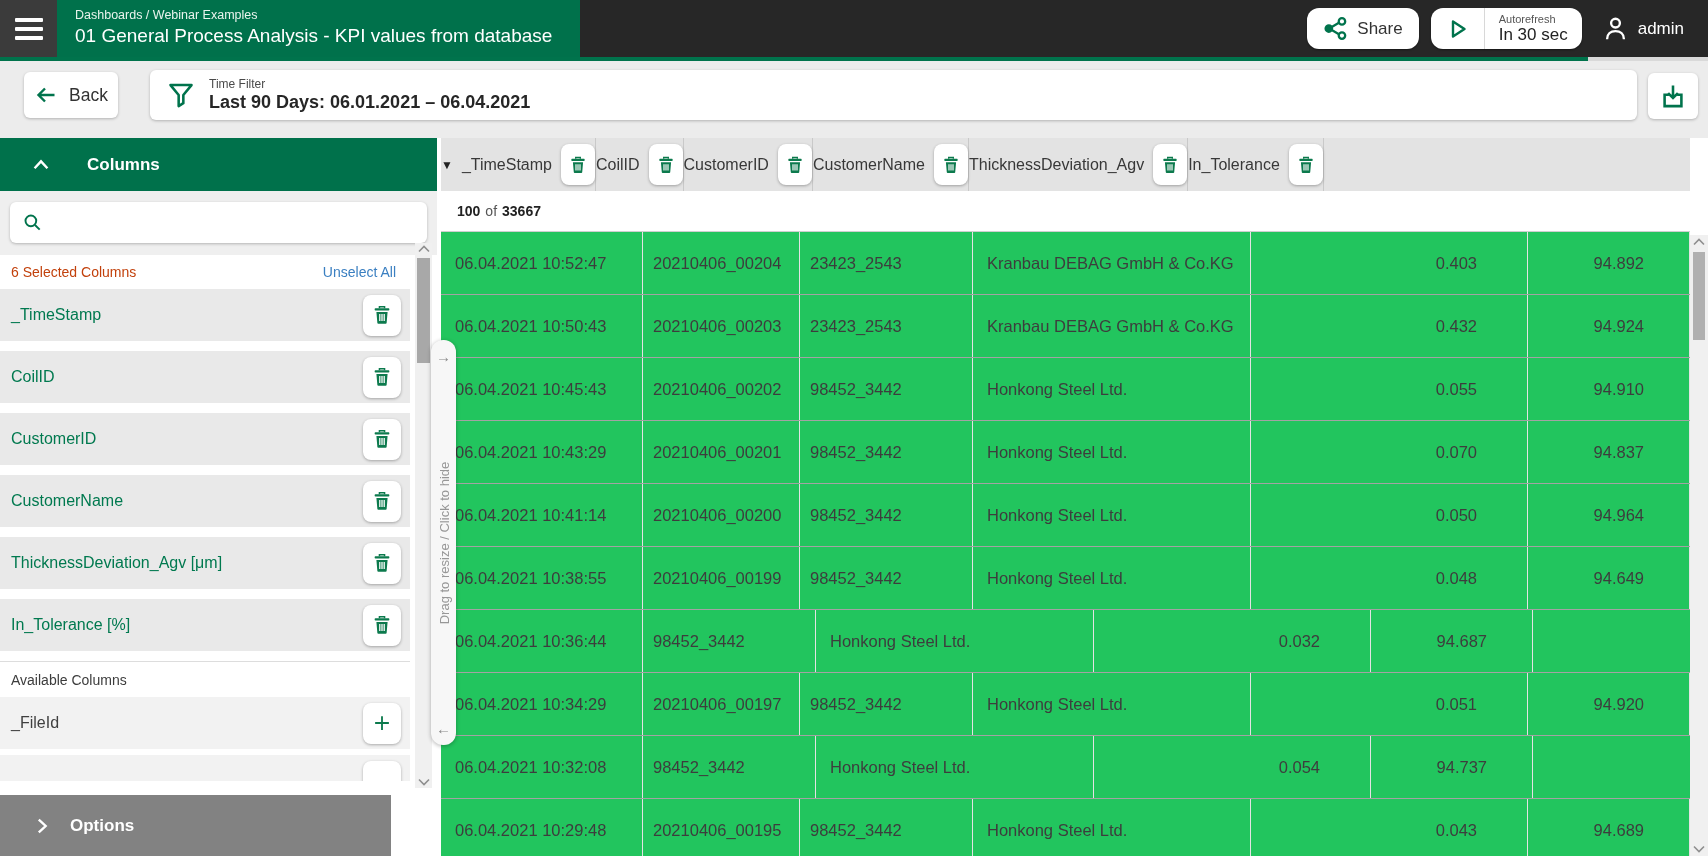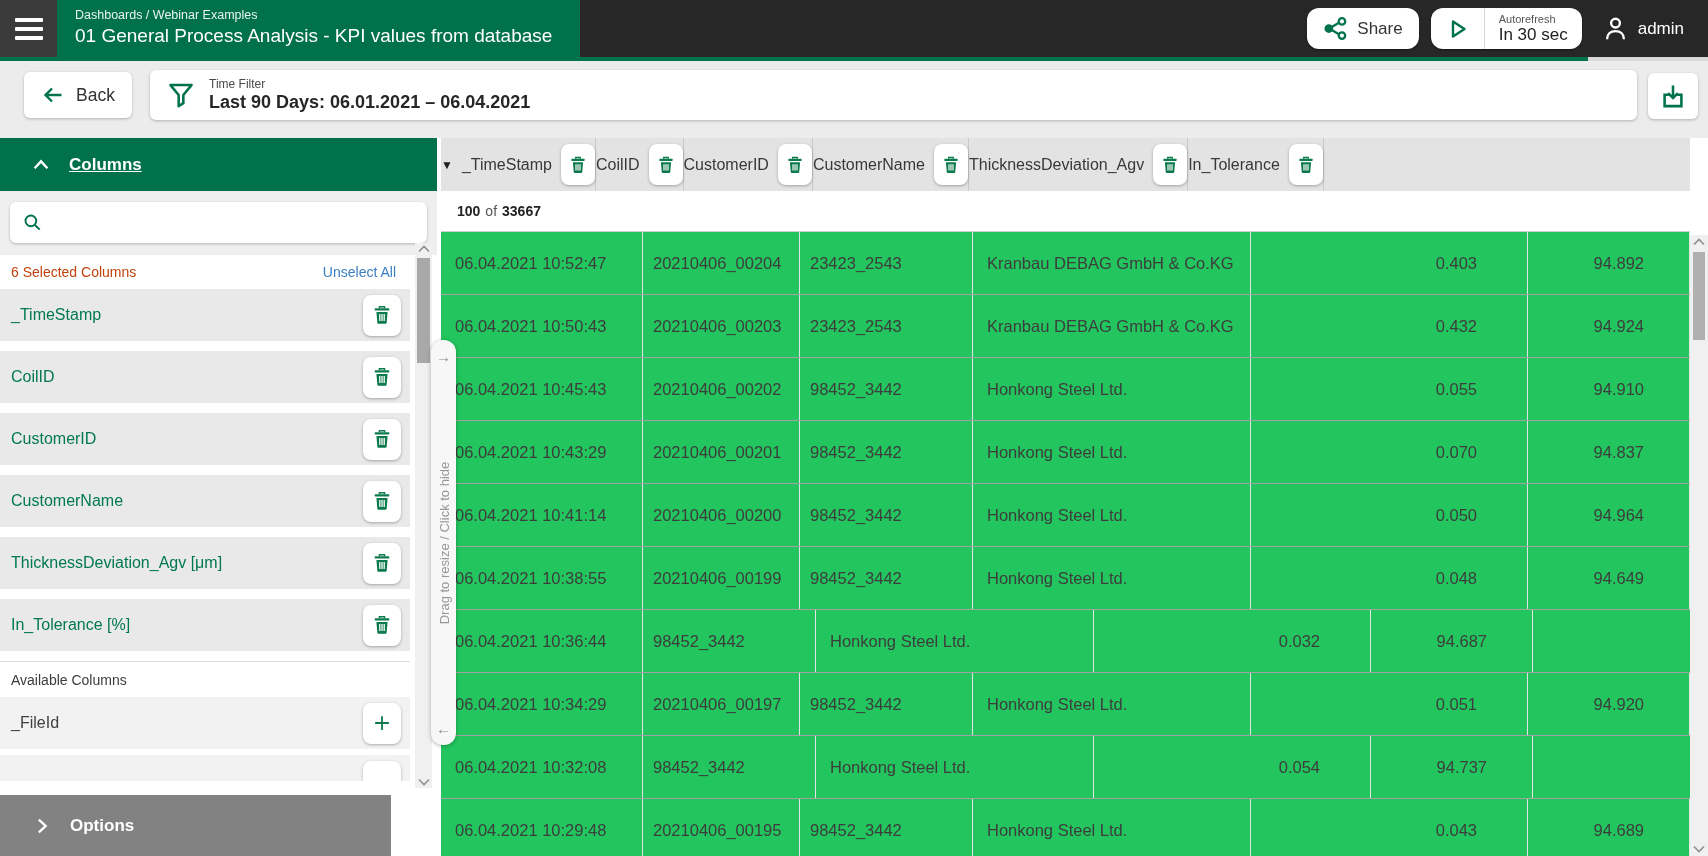--- a/index.html
+++ b/index.html
@@ -31,39 +31,39 @@
   .auto-value { font-size:17px; color:#222; }
   .user { display:flex; align-items:center; gap:9px; margin:0 24px 0 20px; align-self:center; }
   .user span { color:#fff; font-size:17px; }
 
   
   .progress { position:absolute; left:0; top:57px; width:1708px; height:4px; background:#d9d9d9; }
   .progress-fill { height:4px; width:1588px; background:#00734C; }
 
   
   .toolbar { position:absolute; left:0; top:61px; width:1708px; height:77px; background:#ececec; }
-  .back-btn { position:absolute; left:24px; top:11px; width:108px; height:46px;
+  .back-btn { position:absolute; left:24px; top:11px; width:94px; height:46px;
     background:#fff; border-radius:6px; display:flex; align-items:center; justify-content:center;
     gap:11px; cursor:pointer; }
   .back-btn span { font-size:17.5px; color:#333; }
   .tf-card { position:absolute; left:150px; top:9px; width:1487px; height:50px;
     background:#fff; border-radius:6px; display:flex; align-items:center; cursor:pointer; }
   .tf-card .funnel { margin:0 14px 0 17px; }
   .tf-text { display:flex; flex-direction:column; }
   .tf-label { font-size:12px; color:#4a4a4a; margin-bottom:1px; }
   .tf-value { font-size:18px; color:#262626; font-weight:bold; }
   .dl-btn { position:absolute; left:1648px; top:12px; width:50px; height:46px;
     background:#fff; border-radius:6px; display:flex; align-items:center;
     justify-content:center; cursor:pointer; }
 
   
   .sidebar { position:absolute; left:0; top:138px; width:437px; height:718px; background:#fff; }
   .sb-header { height:53px; background:#00714B; display:flex; align-items:center; cursor:pointer; }
   .sb-header svg { margin-left:30px; }
-  .sb-header span { margin-left:17px; color:#fff; font-size:17px; font-weight:bold;text-decoration:underline; }
+  .sb-header span { margin-left:35px; color:#fff; font-size:17px; font-weight:bold; }
   .sb-search-wrap { background:#efefef; padding:11px 10px 12px 10px; }
   .sb-search { height:41px; background:#fff; border-radius:6px; display:flex; align-items:center; }
   .sb-search svg { margin:0 8px 0 11px; }
   .sb-search input { border:0; outline:0; flex:1; height:100%; font-size:16px;
     font-family:"Liberation Sans", sans-serif; background:transparent; color:#333; }
   .sb-summary { height:34px; background:#fff; display:flex; align-items:center;
     justify-content:space-between; padding:0 14px 0 11px; width:410px; }
   .sb-summary-label { font-size:14px; color:#c2410c; }
   .sb-unselect { font-size:14px; color:#3A7FC1; cursor:pointer; }
   .sb-item { width:410px; height:52px; background:#e9e9e9; margin-bottom:10px;

